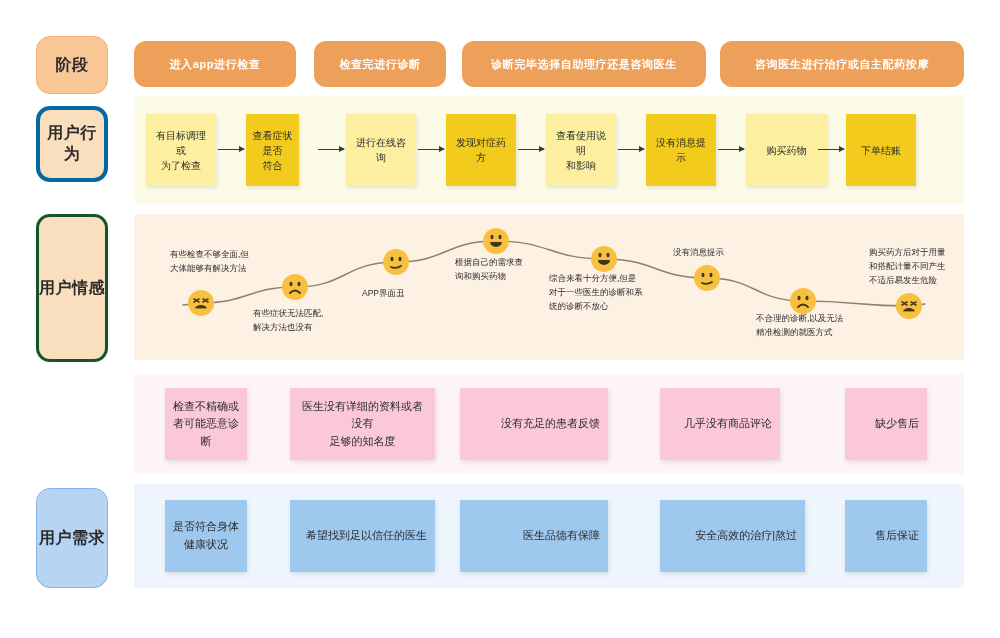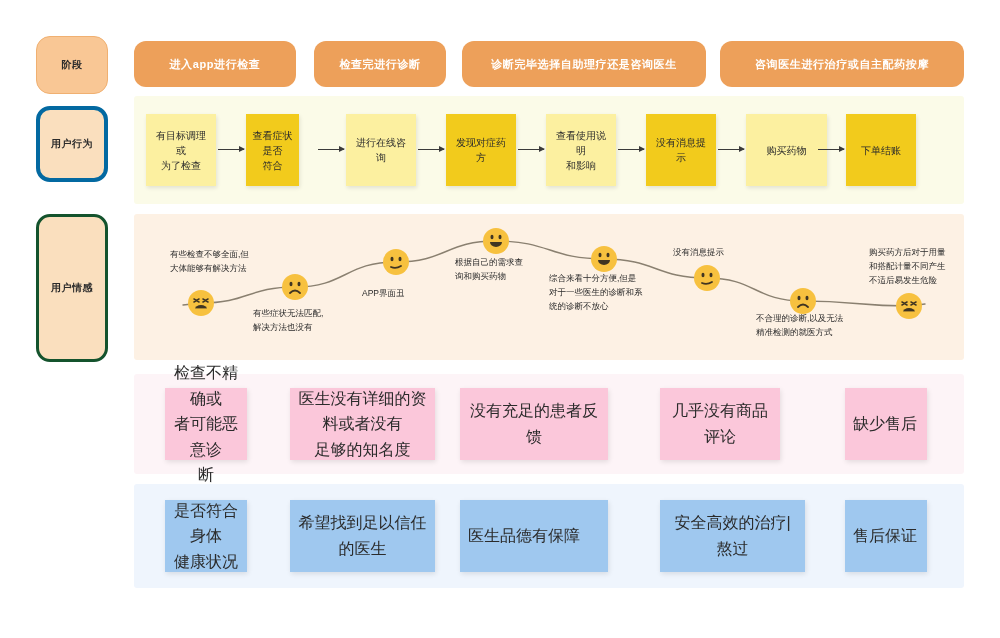--- a/index.html
+++ b/index.html
@@ -11,21 +11,21 @@
   }
   #canvas { position: relative; width: 1000px; height: 638px; background: #fff; }
 
   
   .row-label {
     position: absolute;
     left: 36px;
     width: 72px;
     border-radius: 14px;
     display: flex; align-items: center; justify-content: center;
-    font-size: 10px; font-weight: bold; color: #2b2b2b;
+    font-size: 16px; font-weight: bold; color: #2b2b2b;
     letter-spacing: .5px;
     text-align: center;
   }
   .lab-stage  { top: 36px;  height: 58px;  background: #f9c795; border: 1px solid #f0b071; }
   .lab-behav  { top: 106px; height: 76px;  background: #fadfbe; border: 4px solid #0369a1; }
   .lab-emo    { top: 214px; height: 148px; background: #fadfbe; border: 3px solid #14532d; }
   .lab-pain   { top: 378px; height: 92px;  background: #f8d2cc; border: 1px solid #eeb0a6; }
   .lab-need   { top: 488px; height: 100px; background: #b7d5f2; border: 1px solid #83b4e4; }
 
   
@@ -74,41 +74,44 @@
   .emo-face svg { display: block; }
   .emo-text {
     position: absolute; font-size: 8.5px; color: #2b2b2b; line-height: 1.65;
     white-space: pre-line;
   }
   .emo-text.center { text-align: center; }
 
   
   .card {
     position: absolute;
-    display: flex; align-items: center; justify-content: flex-start;
+    display: flex; align-items: center; justify-content: flex-end;
     text-align: center; padding: 4px 8px;
-    font-size: 16px; color: #2b2b2b; line-height: 1.6;
+    font-size: 11px; color: #2b2b2b; line-height: 1.6;
     box-shadow: 1px 2px 5px rgba(0,0,0,.10);
   }
   .card-pain { top: 388px; height: 72px; background: #fbc7da; }
   .card-need { top: 500px; height: 72px; background: #9fc8ef; }
 </style>
 </head>
 <body>
 
 <div id="canvas">
 
   <div class="row-label lab-stage">
       <span>阶段</span>
     </div>
   <div class="row-label lab-behav">
       <span>用户行为</span>
     </div>
   <div class="row-label lab-emo">
       <span>用户情感</span>
+    </div>
+  <div class="row-label lab-need">
+      <span>用户需求</span>
     </div>
 
   <div class="band band-behav"></div>
   <div class="band band-emo"></div>
   <div class="band band-pain"></div>
   <div class="band band-need"></div>
 
   <div id="stage-layer">
       <div class="stage-pill" style="left: 134px; width: 162px;">进入app进行检查</div>
       <div class="stage-pill" style="left: 314px; width: 132px;">检查完进行诊断</div>

